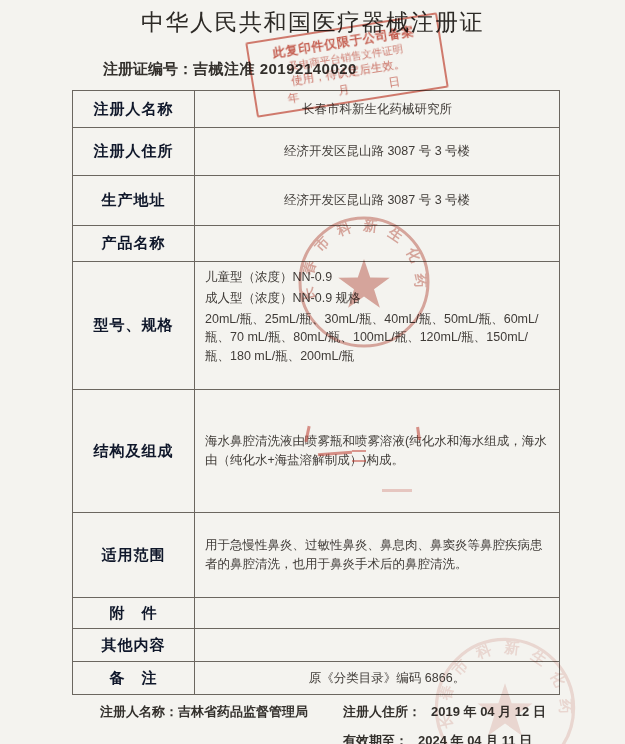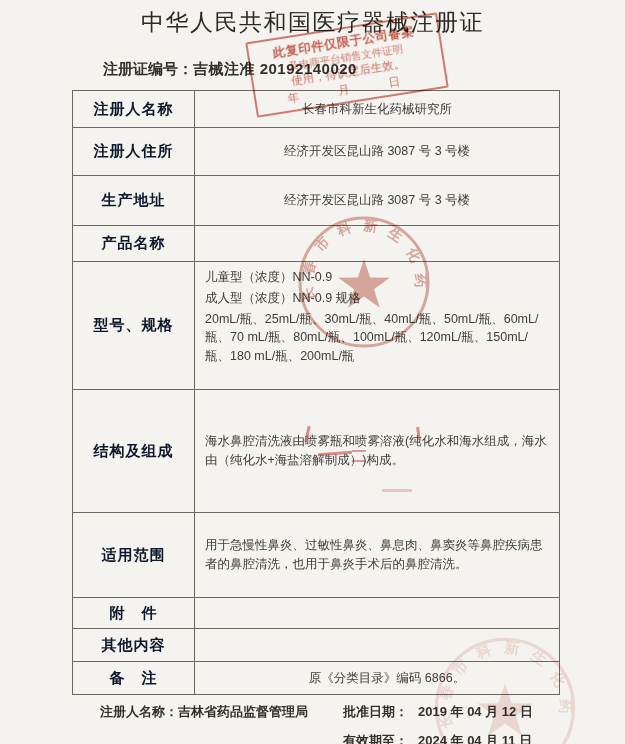--- a/index.html
+++ b/index.html
@@ -169,18 +169,18 @@
 <div class="pen pen3"></div>
 <div class="pen pen4"></div>
 <div class="pen pen5"></div>
 
 <div class="footer-left">
   <span>注册人名称：</span><span>吉林省药品监督管理局</span>
 </div>
 
 <div class="footer-right">
   <div class="line">
-    <span>批准日期：</span><span class="date">2019 年 04 月 12 日</span>
+    <span>注册人住所：</span><span class="date">2019 年 04 月 12 日</span>
   </div>
   <div class="line">
     <span>有效期至：</span><span class="date">2024 年 04 月 11 日</span>
   </div>
 </div>
 
 </body></html>

